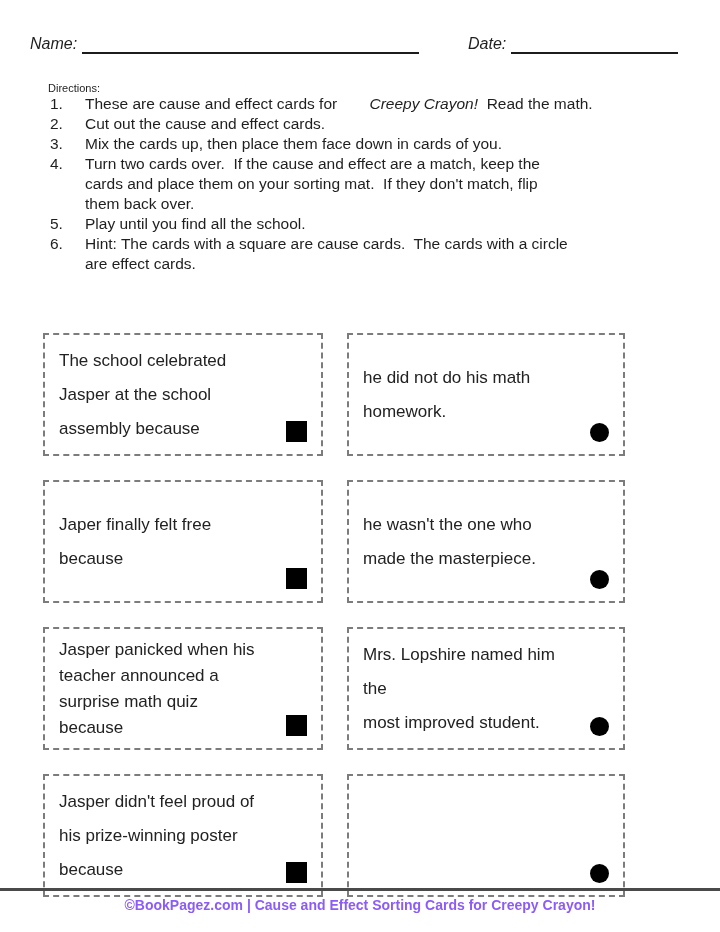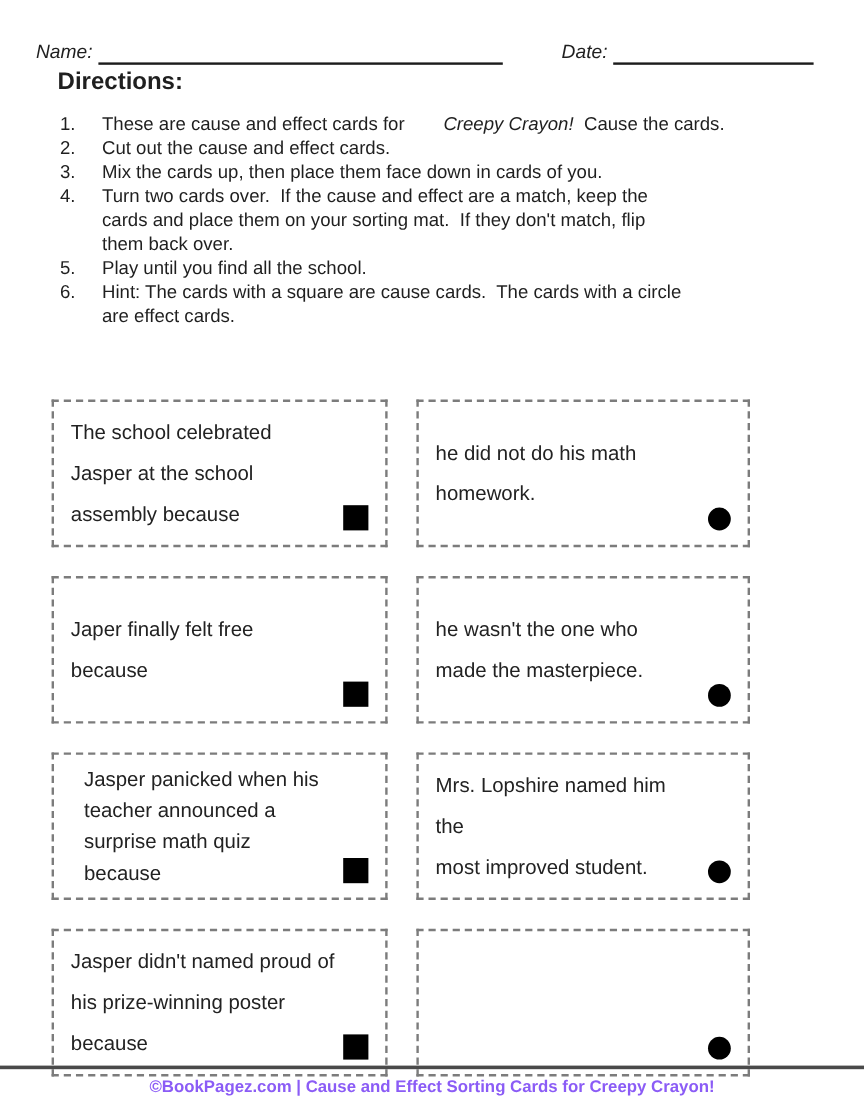--- a/index.html
+++ b/index.html
@@ -14,22 +14,22 @@
     position: absolute; left: 30px; top: 34px; width: 650px; height: 20px;
     display: flex; align-items: flex-end; font-size: 16px; font-style: italic;
   }
   .name-group { width: 389px; display: flex; align-items: flex-end; }
   .date-group { width: 210px; display: flex; align-items: flex-end; margin-left: 49px; }
   .field-label { white-space: nowrap; padding-bottom: 1px; }
   .blank-line { flex: 1; border-bottom: 2px solid #1c1c1c; height: 17px; margin-left: 5px; }
 
   
   .directions-heading {
-    position: absolute; left: 48px; top: 57px;
-    font-size: 20px; font-weight: bold;
+    position: absolute; left: 48px; top: 82px;
+    font-size: 11px; font-weight: normal;
   }
   .directions-list {
     position: absolute; left: 50px; top: 94px; width: 606px;
     font-size: 15.5px; line-height: 20px;
   }
   .direction-item { display: flex; }
   .direction-item .num { width: 35px; flex: 0 0 35px; }
   .direction-item .txt { flex: 1; white-space: pre-wrap; }
   .direction-item .txt i { font-style: italic; margin-left: 28px; }
 
@@ -45,21 +45,21 @@
   .card {
     position: relative;
     height: 111px;
     border: 2px dashed #7c7c7c;
     display: flex; flex-direction: column; justify-content: center;
     padding: 4px 42px 4px 14px;
   }
   .card-text {
     font-size: 17px; line-height: 34px; white-space: pre-line; color: #222222;
   }
-  .card.lines-4 .card-text { line-height: 26px; margin-left: 11px; }
+  .card.lines-4 .card-text { line-height: 26px; }
   .marker { position: absolute; right: 14px; bottom: 12px; background: #000000; }
   .marker.square { width: 21px; height: 21px; }
   .marker.circle { width: 19px; height: 19px; border-radius: 50%; }
 
   
   .footer-rule {
     position: absolute; left: 0; top: 888px; width: 720px; height: 3px;
     background: #4a4a4a;
   }
   .footer-text {
@@ -80,21 +80,21 @@
     <div class="date-group">
       <span class="field-label">Date:</span>
       <span class="blank-line"></span>
     </div>
   </div>
 
   <div class="directions-heading">Directions:</div>
   <div class="directions-list">
     <div class="direction-item">
       <span class="num">1.</span>
-      <span class="txt"><span>These are cause and effect cards for </span><i>Creepy Crayon!</i><span>  Cause the cards.</span></span>
+      <span class="txt"><span>These are cause and effect cards for </span><i>Creepy Crayon!</i><span>  Read the math.</span></span>
     </div>
     <div class="direction-item">
       <span class="num">2.</span>
       <span class="txt">Cut out the cause and effect cards.</span>
     </div>
     <div class="direction-item">
       <span class="num">3.</span>
       <span class="txt">Mix the cards up, then place them face down in cards of you.</span>
     </div>
     <div class="direction-item">
@@ -146,21 +146,21 @@
 because</div>
       <span class="marker square"></span>
     </div>
     <div class="card">
       <div class="card-text">Mrs. Lopshire named him the
 most improved student.</div>
       <span class="marker circle"></span>
     </div>
 
     <div class="card">
-      <div class="card-text">Jasper didn't named proud of
+      <div class="card-text">Jasper didn't feel proud of
 his prize-winning poster
 because</div>
       <span class="marker square"></span>
     </div>
     <div class="card">
       <span class="marker circle"></span>
     </div>
 
   </div>
 

